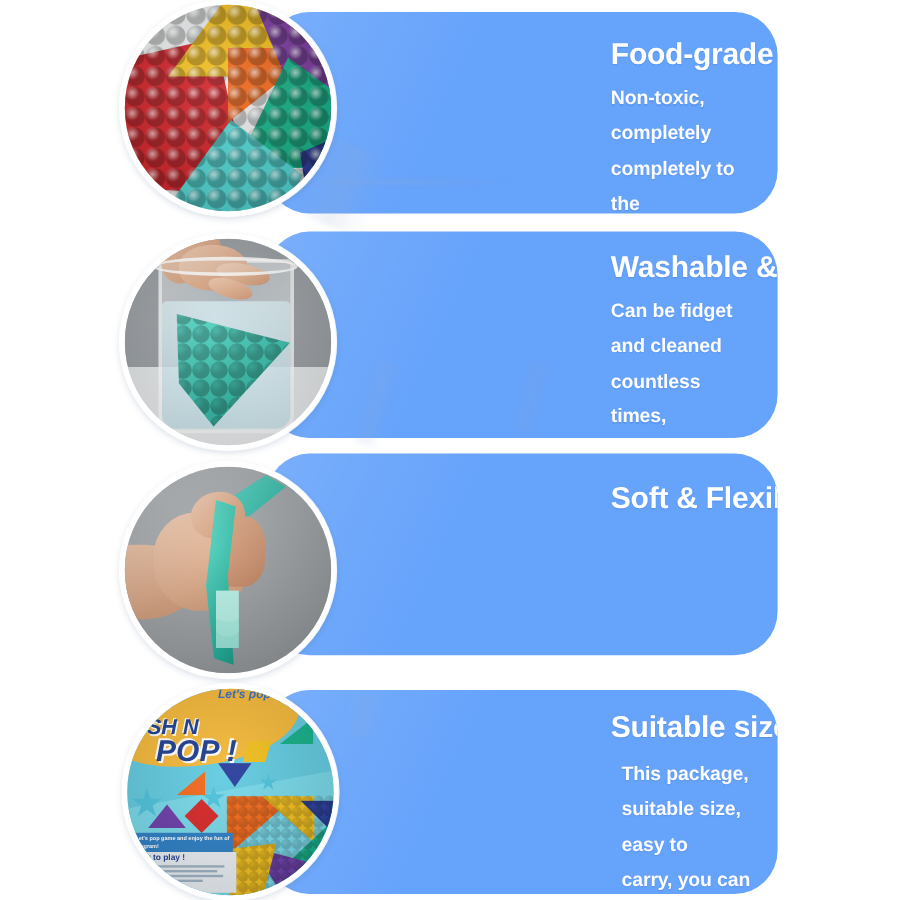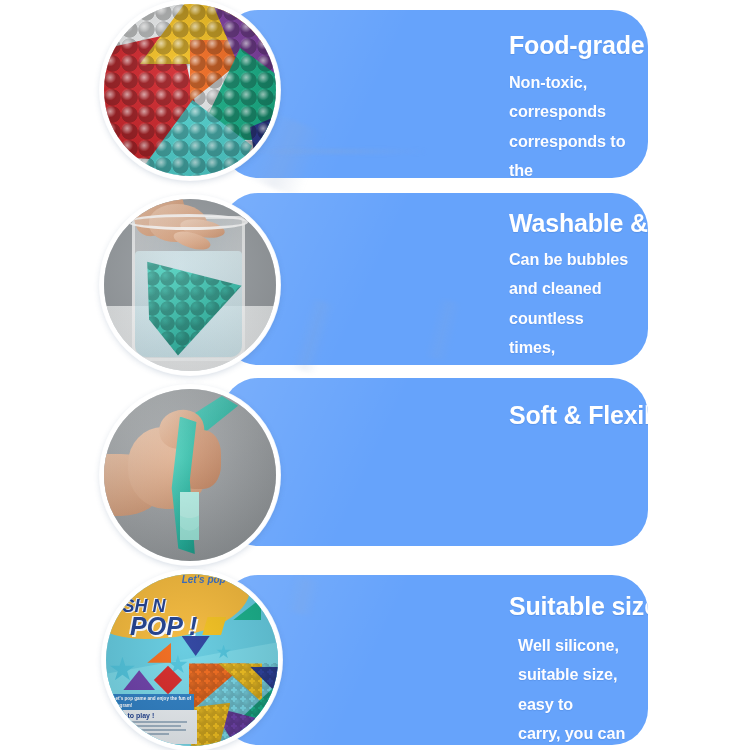--- a/index.html
+++ b/index.html
@@ -106,21 +106,21 @@
 </head>
 <body>
 
 <div id="stage">
 
   <div class="card" style="left:222px; top:10px; width:426px; height:168px;">
     <div class="card-sheen"></div>
     <div class="card-text" style="top:21px;">
       <div class="card-title">Food-grade silicone material</div>
       <div class="card-body" style="margin-top:7px;">
-        <div>Non-toxic,  corresponds corresponds to the</div>
+        <div>Non-toxic,  completely completely to the</div>
 
       </div>
     </div>
   </div>
   <div class="streak" style="left:240px; top:150px; width:190px; height:3px;"></div>
   <div class="streak" style="left:255px; top:120px; width:60px; height:70px; transform:rotate(22deg); opacity:.5;"></div>
 
   <div class="photo" style="left:100px; top:0px;">
     <div class="photo-inner" style="background:#e7e9ea;">
 
@@ -143,21 +143,21 @@
       <div style="position:absolute; inset:0;
                   background:radial-gradient(circle at 42% 38%, rgba(255,255,255,.10), rgba(0,0,0,.18) 96%);"></div>
     </div>
   </div>
 
   <div class="card" style="left:222px; top:193px; width:426px; height:172px;">
     <div class="card-sheen"></div>
     <div class="card-text" style="top:16px;">
       <div class="card-title">Washable &amp; Reusable</div>
       <div class="card-body" style="margin-top:6px;">
-        <div>Can be bubbles and cleaned countless times,</div>
+        <div>Can be fidget and cleaned countless times,</div>
         <div>Recommended to wash the push pop fidget</div>
 
       </div>
     </div>
   </div>
   <div class="streak" style="left:300px; top:300px; width:26px; height:72px; transform:rotate(16deg); opacity:.45;"></div>
   <div class="streak" style="left:430px; top:300px; width:26px; height:60px; transform:rotate(14deg); opacity:.35;"></div>
 
   <div class="photo" style="left:100px; top:195px;">
     <div class="photo-inner" style="background:linear-gradient(180deg,#9a9fa3 0%,#9a9fa3 62%,#e3e6e7 62%,#eceeef 100%);">
@@ -207,21 +207,21 @@
                              radial-gradient(circle at 50% 90%, #9ae6d9 0 38%, rgba(0,0,0,0) 40%);"></div>
       <div style="position:absolute; inset:0; background:radial-gradient(circle at 44% 40%, rgba(255,255,255,.07), rgba(0,0,0,.17) 98%);"></div>
     </div>
   </div>
 
   <div class="card" style="left:222px; top:575px; width:426px; height:170px;">
     <div class="card-sheen"></div>
     <div class="card-text" style="top:17px;">
       <div class="card-title">Suitable size, easy to carry</div>
       <div class="card-body indent" style="margin-top:9px;">
-        <div>Well silicone, suitable size, easy to</div>
+        <div>This package, suitable size, easy to</div>
         <div>carry, you can play it in the car, plane,</div>
 
       </div>
     </div>
   </div>
   <div class="streak" style="left:288px; top:578px; width:30px; height:36px; transform:rotate(12deg); opacity:.45;"></div>
 
   <div class="photo" style="left:102px; top:570px;">
     <div class="photo-inner" style="background:#63cbe0;">
 

